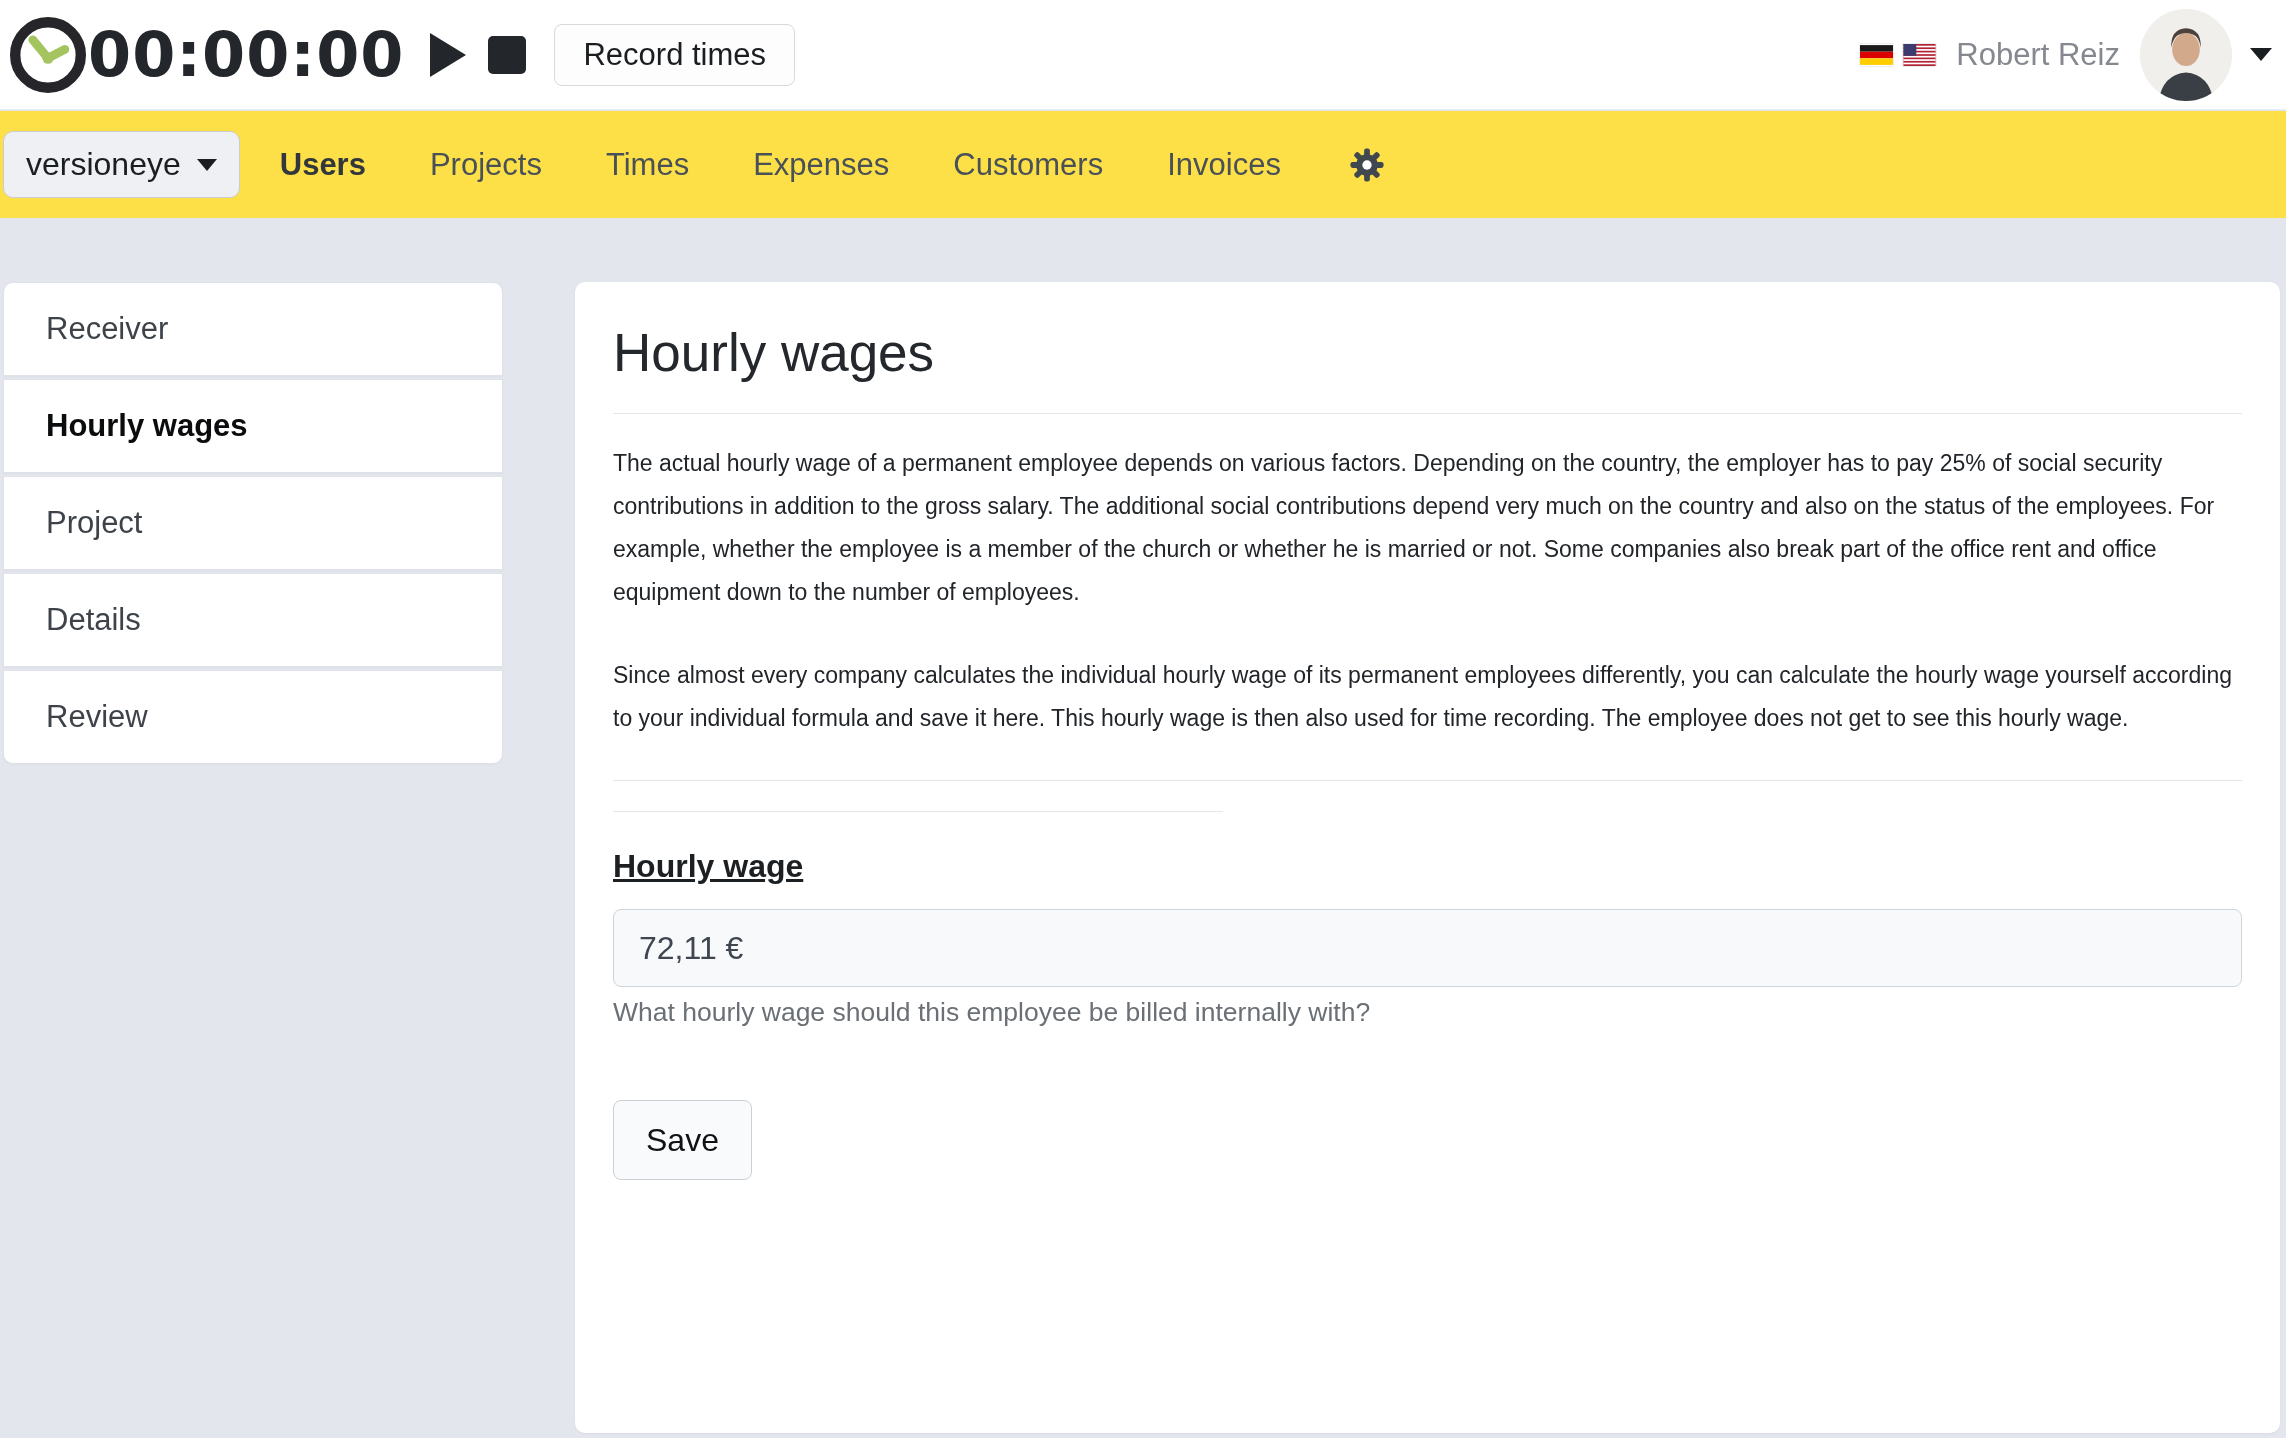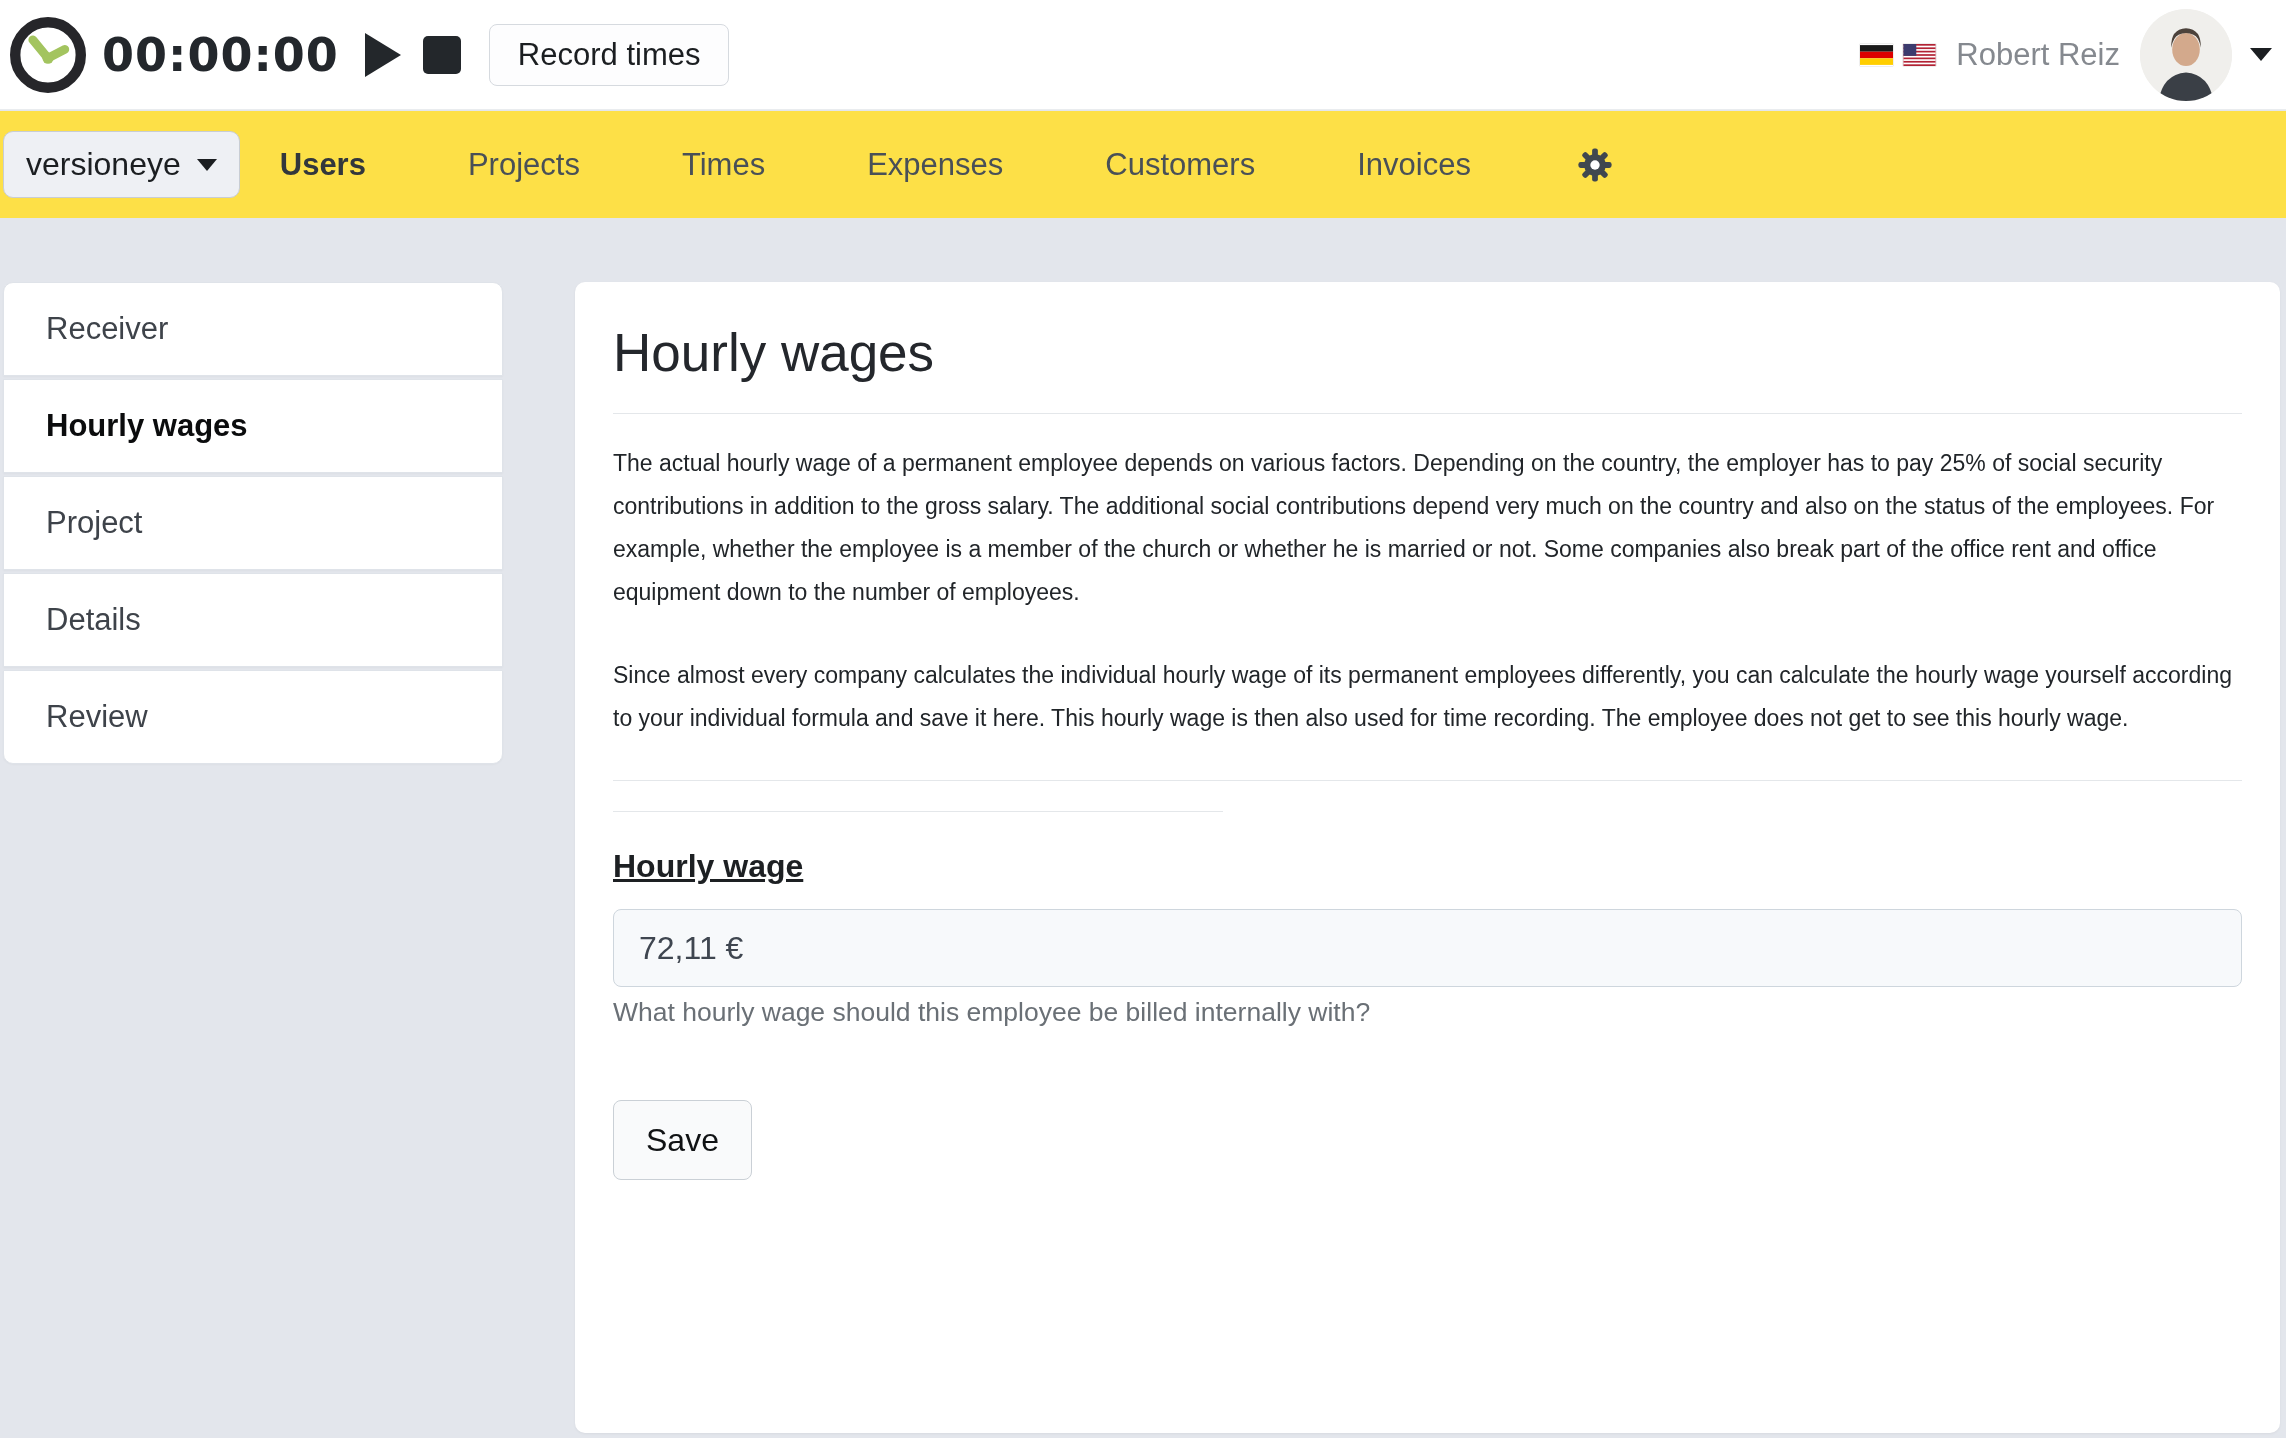--- a/index.html
+++ b/index.html
@@ -13,22 +13,22 @@
 
   
   .topbar {
     position:absolute; left:0; top:0; width:2286px; height:110px;
     background:#ffffff; border-bottom:1px solid #e9ecef;
     display:flex; align-items:center;
   }
   .clock-wrap { width:80px; height:80px; margin-left:8px; flex:0 0 auto; }
   .timer {
     font-family:"DejaVu Sans", sans-serif;
-    font-size:46px; font-weight:700; color:#23272c;
-    letter-spacing:1px; margin-left:14px;
+    font-size:62px; font-weight:700; color:#23272c;
+    letter-spacing:1px; 
   }
   .play-btn {
     width:0; height:0; margin-left:26px; cursor:pointer;
     border-left:36px solid #23272b;
     border-top:22px solid transparent;
     border-bottom:22px solid transparent;
   }
   .stop-btn {
     width:38px; height:38px; margin-left:22px; background:#23272b;
     border-radius:5px; cursor:pointer;
@@ -62,21 +62,21 @@
     margin-left:3px; height:67px; padding:0 22px;
     display:flex; align-items:center; gap:16px;
     background:#eef0f4; border:1px solid #c8cdd4; border-radius:10px;
     font-size:32px; color:#1b1e21; cursor:pointer;
   }
   .org-caret {
     width:0; height:0;
     border-left:10px solid transparent; border-right:10px solid transparent;
     border-top:12px solid #1b1e21;
   }
-  .nav-items { display:flex; align-items:center; margin-left:40px;gap:38px; }
+  .nav-items { display:flex; align-items:center; margin-left:40px; }
   .nav-link {
     font-size:31px; color:#495057; text-decoration:none;
     margin-right:64px; cursor:pointer;
   }
   .nav-link.active { font-weight:700; color:#32373c; }
   .gear { width:36px; height:36px; cursor:pointer; margin-left:4px; }
 
   
   .sidebar { position:absolute; left:3px; top:282px; width:500px; }
   .side-item {

